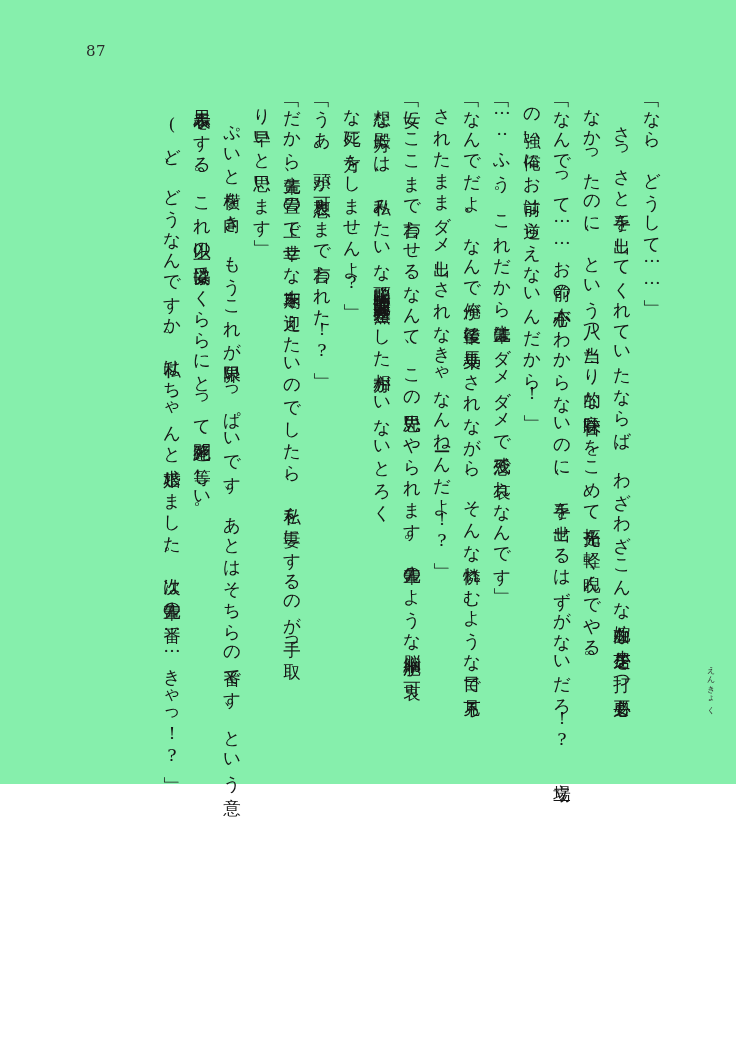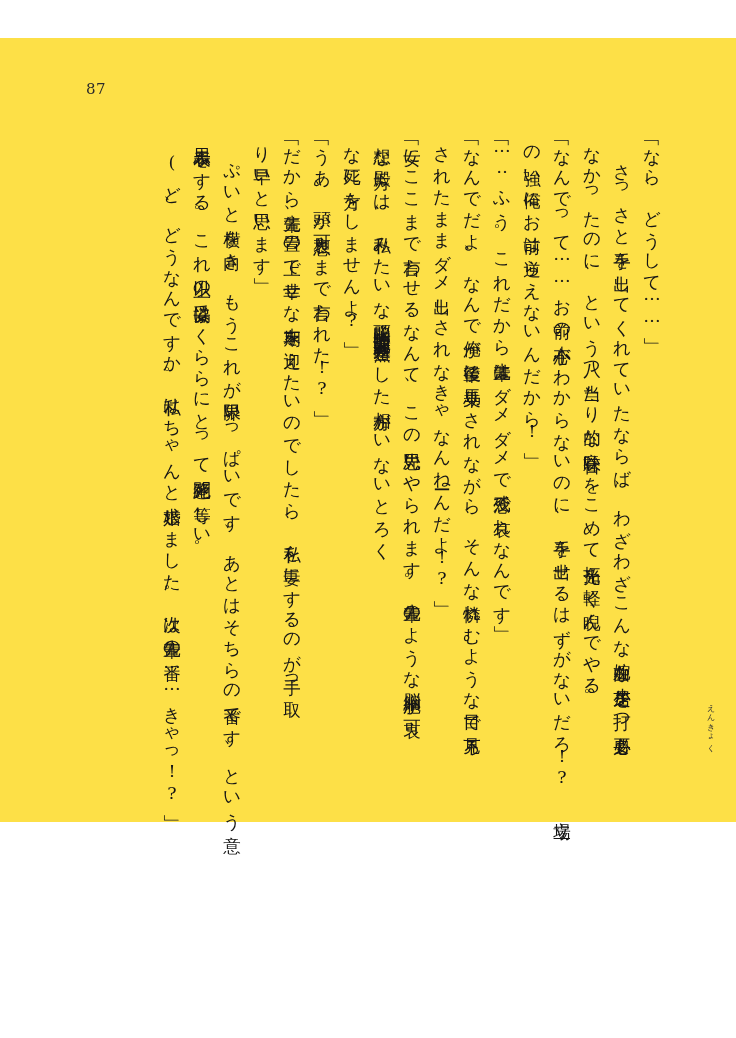--- a/index.html
+++ b/index.html
@@ -11,22 +11,21 @@
     width: 736px;
     height: 1038px;
     font-family: "DejaVu Serif", "Liberation Serif", serif;
     color: #1a1a1a;
     overflow: hidden;
   }
   .page {
     position: relative;
     width: 736px;
     height: 784px;
-    background: #fde047;
-    margin-top: 38px;
+    background: #86efac;
   }
   
   .page-number {
     position: absolute;
     top: 42px;
     left: 86px;
     font-size: 15px;
     color: #2b2b2b;
     letter-spacing: 0.5px;
     font-family: "DejaVu Serif", "Liberation Serif", serif;

